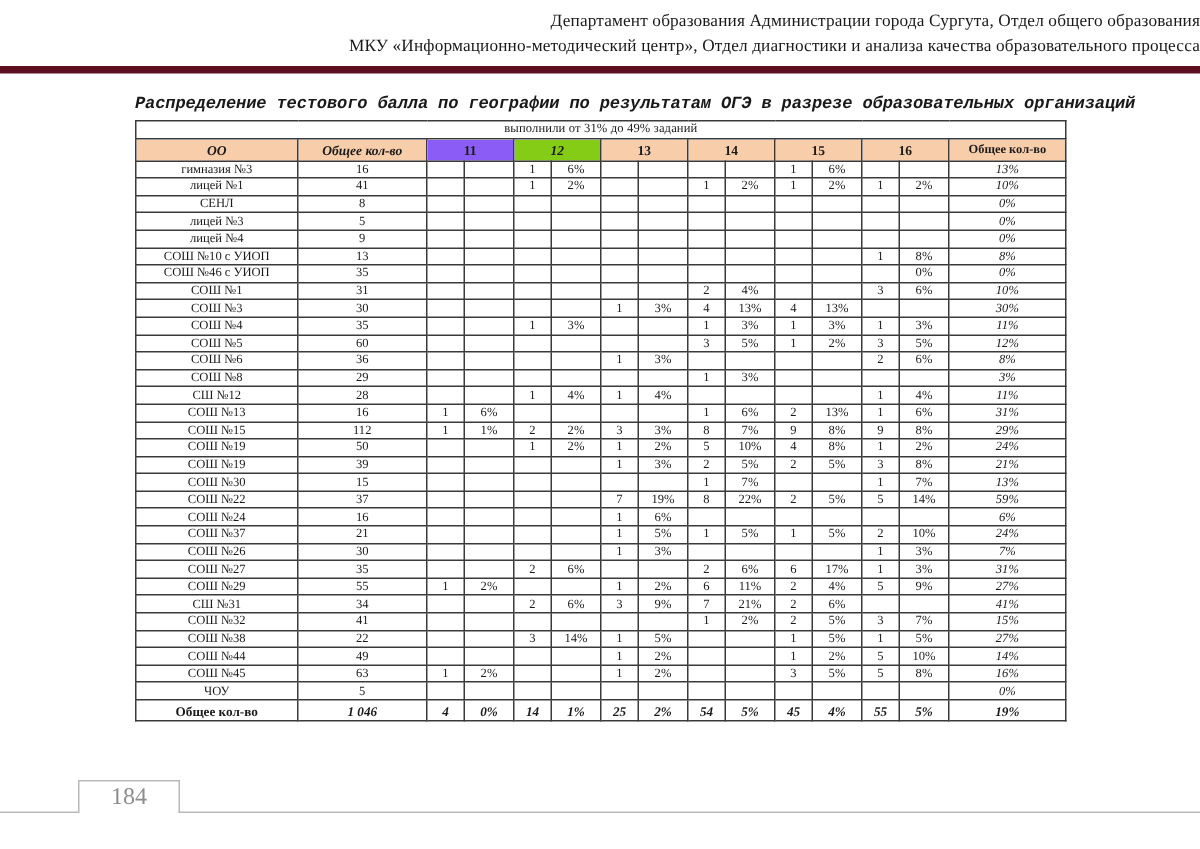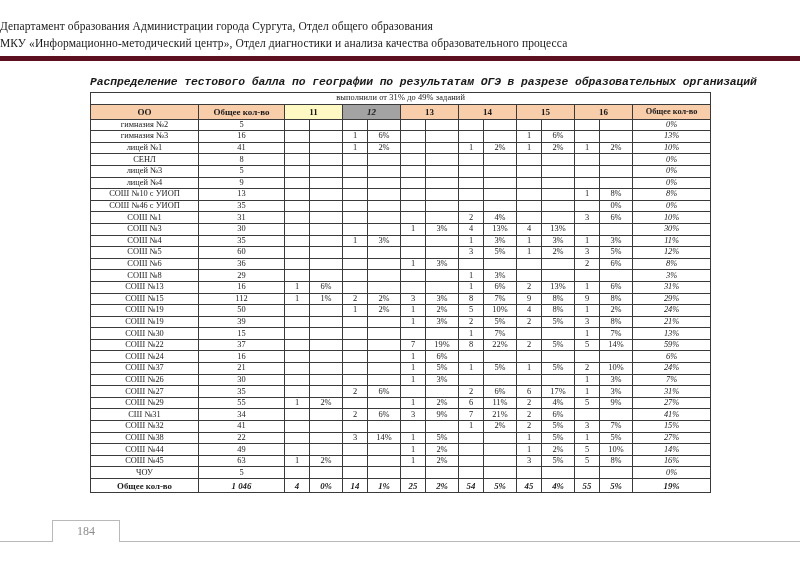--- a/index.html
+++ b/index.html
@@ -12,22 +12,22 @@
     height: 566px;
     background: #ffffff;
     font-family: "Liberation Serif", "DejaVu Serif", serif;
     color: #1a1a1a;
     overflow: hidden;
     position: relative;
   }
 
   
   .page-header {
-    padding-top: 18px;
-    text-align: left;
+    padding-top: 6px;
+    text-align: right;
   }
   .page-header .hline {
     font-size: 11.5px;
     line-height: 17px;
     letter-spacing: 0.1px;
     white-space: nowrap;
   }
   .header-rule {
     margin-top: 4px;
     height: 5px;
@@ -81,20 +81,21 @@
 
   
   tr.colhead td {
     background: #f8cdaa;
     height: 14px;
     font-size: 9px;
     font-weight: bold;
   }
   tr.colhead td.oo-h,
   tr.colhead td.tot-h {
+    font-style: italic;
   }
   tr.colhead td.num-h {
     font-style: normal;
   }
   tr.colhead td.last-h {
     font-style: normal;
     font-size: 8.3px;
   }
 
   td.oo {
@@ -132,21 +133,21 @@
   .footer .tab {
     position: absolute;
     left: 52px;
     top: 0;
     width: 68px;
     height: 22px;
     border: 1px solid #b9b9b9;
     border-bottom: none;
     box-sizing: border-box;
     text-align: center;
-    font-size: 12px;
+    font-size: 16px;
     color: #8d8d8d;
     line-height: 21px;
     background: #fff;
   }
   .footer .rule-left {
     position: absolute;
     left: 0;
     top: 21px;
     width: 53px;
     height: 1px;
@@ -193,46 +194,29 @@
     </colgroup>
     <tbody>
 
       <tr class="band">
         <td colspan="15">выполнили от 31% до 49% заданий</td>
       </tr>
 
       <tr class="colhead">
         <td class="oo-h" style="background: rgb(248, 205, 170);">ОО</td>
         <td class="tot-h" style="background: rgb(248, 205, 170);">Общее кол-во</td>
-        <td class="num-h" colspan="2" style="background: #fef9c3;">11</td>
-        <td class="num-h" colspan="2" style="background: #a3a3a3; font-style: italic;">12</td>
+        <td class="num-h" colspan="2" style="background: #8b5cf6;">11</td>
+        <td class="num-h" colspan="2" style="background: #84cc16; font-style: italic;">12</td>
         <td class="num-h" colspan="2" style="background: rgb(248, 205, 170);">13</td>
         <td class="num-h" colspan="2" style="background: rgb(248, 205, 170);">14</td>
         <td class="num-h" colspan="2" style="background: rgb(248, 205, 170);">15</td>
         <td class="num-h" colspan="2" style="background: rgb(248, 205, 170);">16</td>
         <td class="last-h" style="background: rgb(248, 205, 170);">Общее кол-во</td>
       </tr>
 
-    <tr>
-          <td class="oo">гимназия №2</td>
-          <td>5</td>
-          <td class="cnt"></td>
-          <td class="pct"></td>
-          <td class="cnt"></td>
-          <td class="pct"></td>
-          <td class="cnt"></td>
-          <td class="pct"></td>
-          <td class="cnt"></td>
-          <td class="pct"></td>
-          <td class="cnt"></td>
-          <td class="pct"></td>
-          <td class="cnt"></td>
-          <td class="pct"></td>
-          <td class="totpct">0%</td>
-        </tr>
         <tr>
           <td class="oo">гимназия №3</td>
           <td>16</td>
           <td class="cnt"></td>
           <td class="pct"></td>
           <td class="cnt">1</td>
           <td class="pct">6%</td>
           <td class="cnt"></td>
           <td class="pct"></td>
           <td class="cnt"></td>
@@ -439,20 +423,37 @@
           <td class="pct"></td>
           <td class="cnt"></td>
           <td class="pct"></td>
           <td class="cnt">1</td>
           <td class="pct">3%</td>
           <td class="cnt"></td>
           <td class="pct"></td>
           <td class="cnt"></td>
           <td class="pct"></td>
           <td class="totpct">3%</td>
+        </tr>
+        <tr>
+          <td class="oo">СШ №12</td>
+          <td>28</td>
+          <td class="cnt"></td>
+          <td class="pct"></td>
+          <td class="cnt">1</td>
+          <td class="pct">4%</td>
+          <td class="cnt">1</td>
+          <td class="pct">4%</td>
+          <td class="cnt"></td>
+          <td class="pct"></td>
+          <td class="cnt"></td>
+          <td class="pct"></td>
+          <td class="cnt">1</td>
+          <td class="pct">4%</td>
+          <td class="totpct">11%</td>
         </tr>
         <tr>
           <td class="oo">СОШ №13</td>
           <td>16</td>
           <td class="cnt">1</td>
           <td class="pct">6%</td>
           <td class="cnt"></td>
           <td class="pct"></td>
           <td class="cnt"></td>
           <td class="pct"></td>

